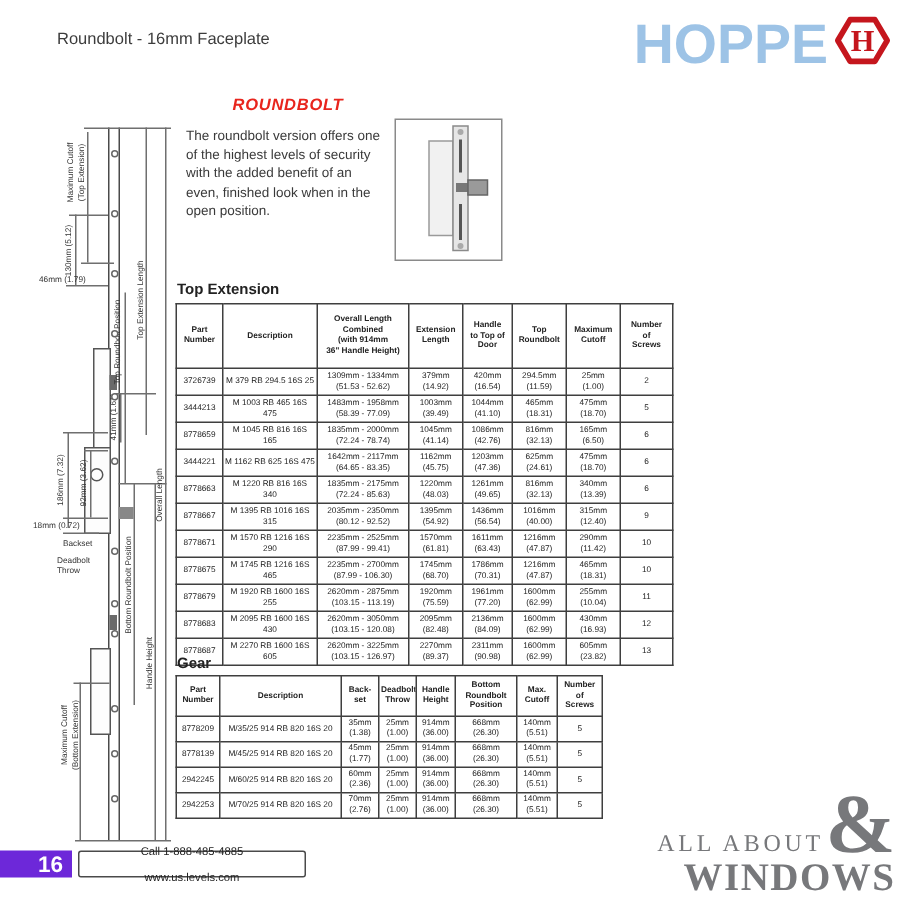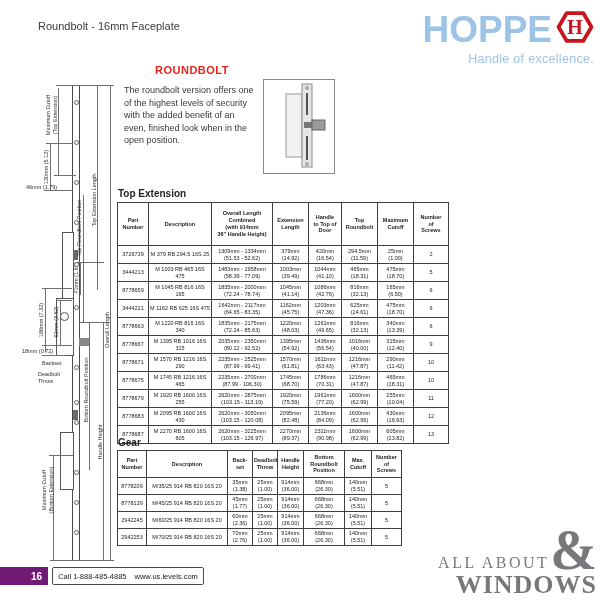--- a/index.html
+++ b/index.html
@@ -8,21 +8,21 @@
 
   
   .doc-title{position:absolute;left:38px;top:20px;font-size:11px;color:#3c3c3c;}
   .brand{position:absolute;right:6px;top:8px;width:200px;text-align:right;}
   .brand-row{display:flex;justify-content:flex-end;align-items:center;gap:4px;}
   .brand-name{font-size:37px;font-weight:bold;color:var(--blue,#9DC3E6);letter-spacing:0px;line-height:1;}
   .brand-tagline{font-size:12.5px;color:var(--blue,#9DC3E6);margin-top:2px;letter-spacing:.3px;}
 
   
   .rb-heading{position:absolute;left:155px;top:64px;font-size:11px;font-weight:bold;
-              color:var(--accent-red,#E8251D);letter-spacing:.5px;}
+              color:var(--accent-red,#E8251D);letter-spacing:.5px;font-style:italic;}
   .intro-text{position:absolute;left:124px;top:84px;width:134px;font-size:9px;line-height:1.4;color:#3a3a3a;}
   .lock-img{position:absolute;left:263px;top:79px;width:70px;height:93px;border:1px solid #8a8a8a;background:#fff;}
 
   
   .sec-title{position:absolute;font-size:10px;font-weight:bold;color:#222;}
   .te-title{left:118px;top:188px;}
   .gear-title{left:118px;top:437px;}
 
   
   table.datatable{position:absolute;border-collapse:collapse;table-layout:fixed;background:#fff;}
@@ -63,25 +63,25 @@
   .hlabel{position:absolute;font-size:5.5px;color:#333;white-space:pre-line;line-height:1.3;}
   .plate{position:absolute;left:72px;top:85px;width:6px;height:475px;
          border-left:1px solid #4a4a4a;border-right:1px solid #4a4a4a;background:#fff;}
   .case{position:absolute;border:1px solid #555;background:#fdfdfd;}
   .spindle{position:absolute;left:60px;top:312px;width:7px;height:7px;border:1px solid #555;border-radius:50%;}
   .boltout{position:absolute;left:79px;top:338px;width:10px;height:8px;background:#888;}
   .rbolt{position:absolute;left:73px;width:5px;height:10px;background:#6a6a6a;}
   .screw{position:absolute;left:74px;width:3px;height:3px;border:1px solid #666;border-radius:50%;background:#fff;}
 
   
-  .page-bar{position:absolute;left:0;top:567px;width:48px;height:18px;background:#701a75;color:#fff;
-            font-size:10px;font-weight:bold;display:flex;align-items:center;justify-content:flex-end;padding-right:6px;box-sizing:border-box;}
+  .page-bar{position:absolute;left:0;top:567px;width:48px;height:18px;background:#6d28d9;color:#fff;
+            font-size:15px;font-weight:bold;display:flex;align-items:center;justify-content:flex-end;padding-right:6px;box-sizing:border-box;}
   .contact-box{position:absolute;left:52px;top:567px;width:152px;height:18px;border:1.5px solid #4a4a4a;
                border-radius:2px;display:flex;align-items:center;justify-content:center;gap:8px;
-               font-size:7.5px;color:#222;box-sizing:border-box;background:#fff;}
+               font-size:7.5px;color:#222;box-sizing:border-box;background:#fff;flex-direction:column;}
 
   
   .aadw{position:absolute;right:3px;bottom:2px;width:190px;text-align:right;
         font-family:"Liberation Serif",serif;color:var(--logo-gray,#77787B);}
   .aadw-top{display:flex;justify-content:flex-end;align-items:flex-end;}
   .aadw-lines{text-align:right;}
   .aadw-allabout{font-size:16px;letter-spacing:2.5px;line-height:1;}
   .aadw-doors{font-size:30px;font-weight:bold;letter-spacing:1px;line-height:.9;margin-top:2px;}
   .aadw-amp{font-size:56px;font-weight:bold;line-height:.75;margin-left:1px;}
   .aadw-windows{font-size:26px;font-weight:bold;letter-spacing:1px;line-height:1;margin-top:1px;}
@@ -96,21 +96,20 @@
   <div class="brand">
     <div class="brand-row">
       <span class="brand-name">HOPPE</span>
       <span>
         <svg width="38" height="38" viewBox="0 0 60 60">
           <polygon points="4,30 17,8 43,8 56,30 43,52 17,52" fill="#fff" stroke="#C5161D" stroke-width="6" stroke-linejoin="round"></polygon>
           <text x="30" y="41" font-family="Liberation Serif, serif" font-size="32" font-weight="bold" text-anchor="middle" fill="#C5161D">H</text>
         </svg>
       </span>
     </div>
-    <div class="brand-tagline">Handle of excellence.</div>
   </div>
 
   <div class="rb-heading">ROUNDBOLT</div>
   <div class="intro-text">The roundbolt version offers one of the highest levels of security with the added benefit of an even, finished look when in the open position.</div>
   <div class="lock-img">
     <svg width="68" height="91" viewBox="0 0 68 91">
       <rect x="22" y="14" width="16" height="63" fill="#f1f1f1" stroke="#9a9a9a"></rect>
       <rect x="38" y="4" width="10" height="83" fill="#e6e6e6" stroke="#8a8a8a"></rect>
       <line x1="43" y1="13" x2="43" y2="35" stroke="#555" stroke-width="2"></line>
       <line x1="43" y1="56" x2="43" y2="80" stroke="#555" stroke-width="2"></line>

